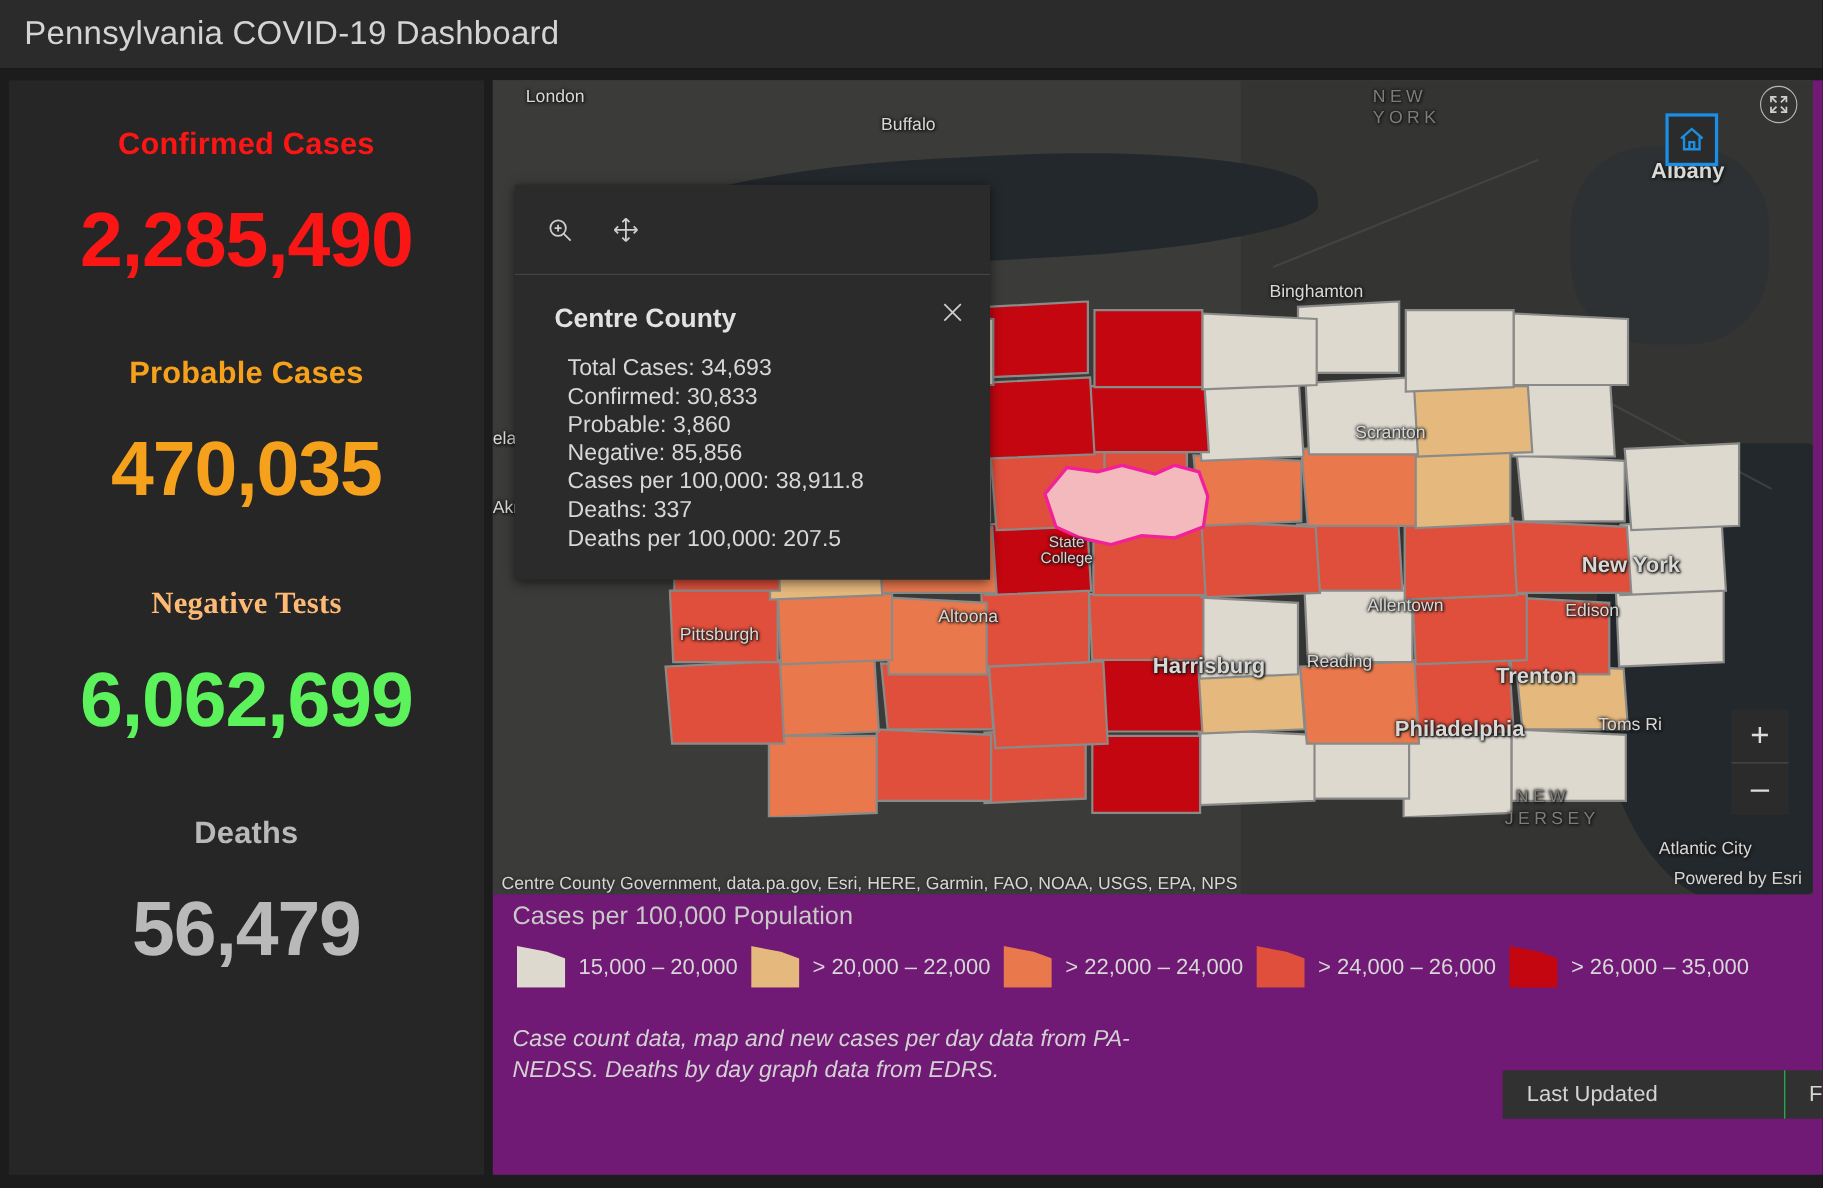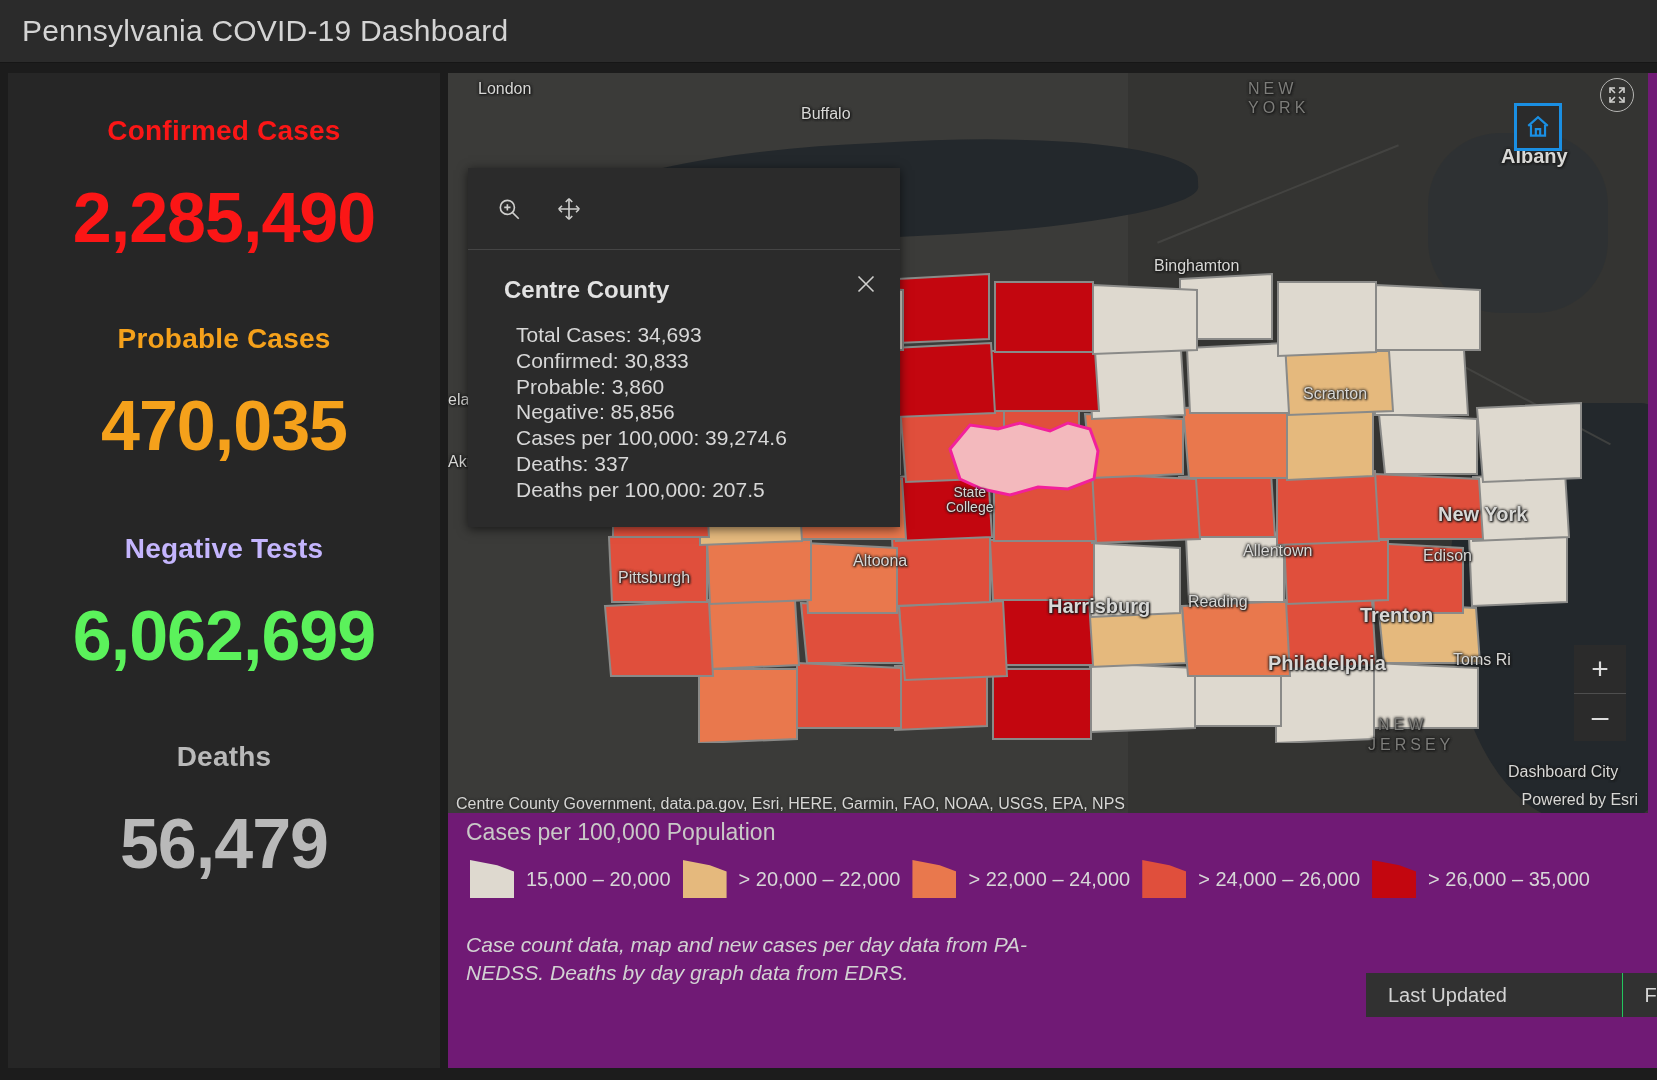--- a/index.html
+++ b/index.html
@@ -220,21 +220,21 @@
         <div class="kpi-label" id="k0l" style="color: rgb(251, 22, 22);">Confirmed Cases</div>
         <div class="kpi-value" id="k0v" style="color: rgb(251, 22, 22);">2,285,490</div>
       </div>
 
       <div class="kpi-block b2">
         <div class="kpi-label" id="k1l" style="color: rgb(245, 161, 27);">Probable Cases</div>
         <div class="kpi-value" id="k1v" style="color: rgb(245, 161, 27);">470,035</div>
       </div>
 
       <div class="kpi-block b3">
-        <div class="kpi-label" id="k2l" style="color: #c4b5fd;">Negative Tests</div>
+        <div class="kpi-label" id="k2l" style="color: #fdba74; font-family: Liberation Serif, serif;">Negative Tests</div>
         <div class="kpi-value" id="k2v" style="color: rgb(91, 242, 91);">6,062,699</div>
       </div>
 
       <div class="kpi-block b4">
         <div class="kpi-label" id="k3l" style="color: rgb(185, 185, 185);">Deaths</div>
         <div class="kpi-value" id="k3v" style="color: rgb(185, 185, 185);">56,479</div>
       </div>
     </div>
 
     <div class="map-panel">
@@ -321,34 +321,34 @@
           <path id="centre-county" d="M352,176 L372,152 L400,156 L422,150 L452,158 L470,150 L492,156 L500,178 L496,206 L470,216 L440,214 L412,222 L384,216 L362,206 Z" fill="#f3b9bd" stroke="#f2209b" stroke-width="3"></path>
         </svg>
 
         <div id="map-labels">
             <div class="map-label lbl-city" style="left: 30px; top: 7px;">London</div>
             <div class="map-label lbl-city" style="left: 353px; top: 32px;">Buffalo</div>
             <div class="map-label lbl-state" style="left: 800px; top: 7px;">NEW</div>
             <div class="map-label lbl-state" style="left: 800px; top: 26px;">YORK</div>
             <div class="map-label lbl-city-big" style="left: 1053px; top: 72px;">Albany</div>
             <div class="map-label lbl-city" style="left: 706px; top: 184px;">Binghamton</div>
-            <div class="map-label lbl-city" style="left: 843px; top: 312px; padding-left: 12px;">Scranton</div>
+            <div class="map-label lbl-city" style="left: 772px; top: 312px; padding-left: 12px;">Scranton</div>
             <div class="map-label lbl-city-big" style="left: 990px; top: 430px;">New York</div>
             <div class="map-label lbl-city" style="left: 975px; top: 474px;">Edison</div>
             <div class="map-label lbl-city" style="left: 795px; top: 469px;">Allentown</div>
             <div class="map-label lbl-city" style="left: 740px; top: 520px;">Reading</div>
             <div class="map-label lbl-city-big" style="left: 912px; top: 531px;">Trenton</div>
             <div class="map-label lbl-city-big" style="left: 820px; top: 579px;">Philadelphia</div>
             <div class="map-label lbl-city" style="left: 1005px; top: 578px;">Toms Ri</div>
             <div class="map-label lbl-city-big" style="left: 600px; top: 522px; text-align: center;">Harrisburg</div>
             <div class="map-label lbl-city" style="left: 405px; top: 479px;">Altoona</div>
             <div class="map-label lbl-city" style="left: 170px; top: 496px;">Pittsburgh</div>
             <div class="map-label lbl-state" style="left: 930px; top: 643px;">NEW</div>
             <div class="map-label lbl-state" style="left: 920px; top: 663px;">JERSEY</div>
-            <div class="map-label lbl-city" style="left: 1060px; top: 690px;">Dashboard City</div>
+            <div class="map-label lbl-city" style="left: 1060px; top: 690px;">Atlantic City</div>
             <div class="map-label lbl-city" style="left: 0px; top: 380px;">Akr</div>
             <div class="map-label lbl-city" style="left: 0px; top: 318px;">elan</div>
           </div>
 
         <div class="map-label lbl-county" id="county-lbl" style="left: 498px; top: 412px;">
             <div>State</div>
             <div>College</div>
           </div>
 
         <div class="map-ctrl-expand">
@@ -430,21 +430,21 @@
           <span class="popup-close">
             <svg width="24" height="24" viewBox="0 0 24 24" fill="none" stroke="#cfcfcd" stroke-width="1.6">
               <path d="M4.5 4.5l15 15M19.5 4.5l-15 15"></path>
             </svg>
           </span>
           <ul class="popup-list" id="popup-list">
               <li>Total Cases: 34,693</li>
               <li>Confirmed: 30,833</li>
               <li>Probable: 3,860</li>
               <li>Negative: 85,856</li>
-              <li>Cases per 100,000: 39,274.6</li>
+              <li>Cases per 100,000: 38,911.8</li>
               <li>Deaths: 337</li>
               <li>Deaths per 100,000: 207.5</li>
             </ul>
         </div>
       </div>
 
     </div>
   </div>
 </div>
 

